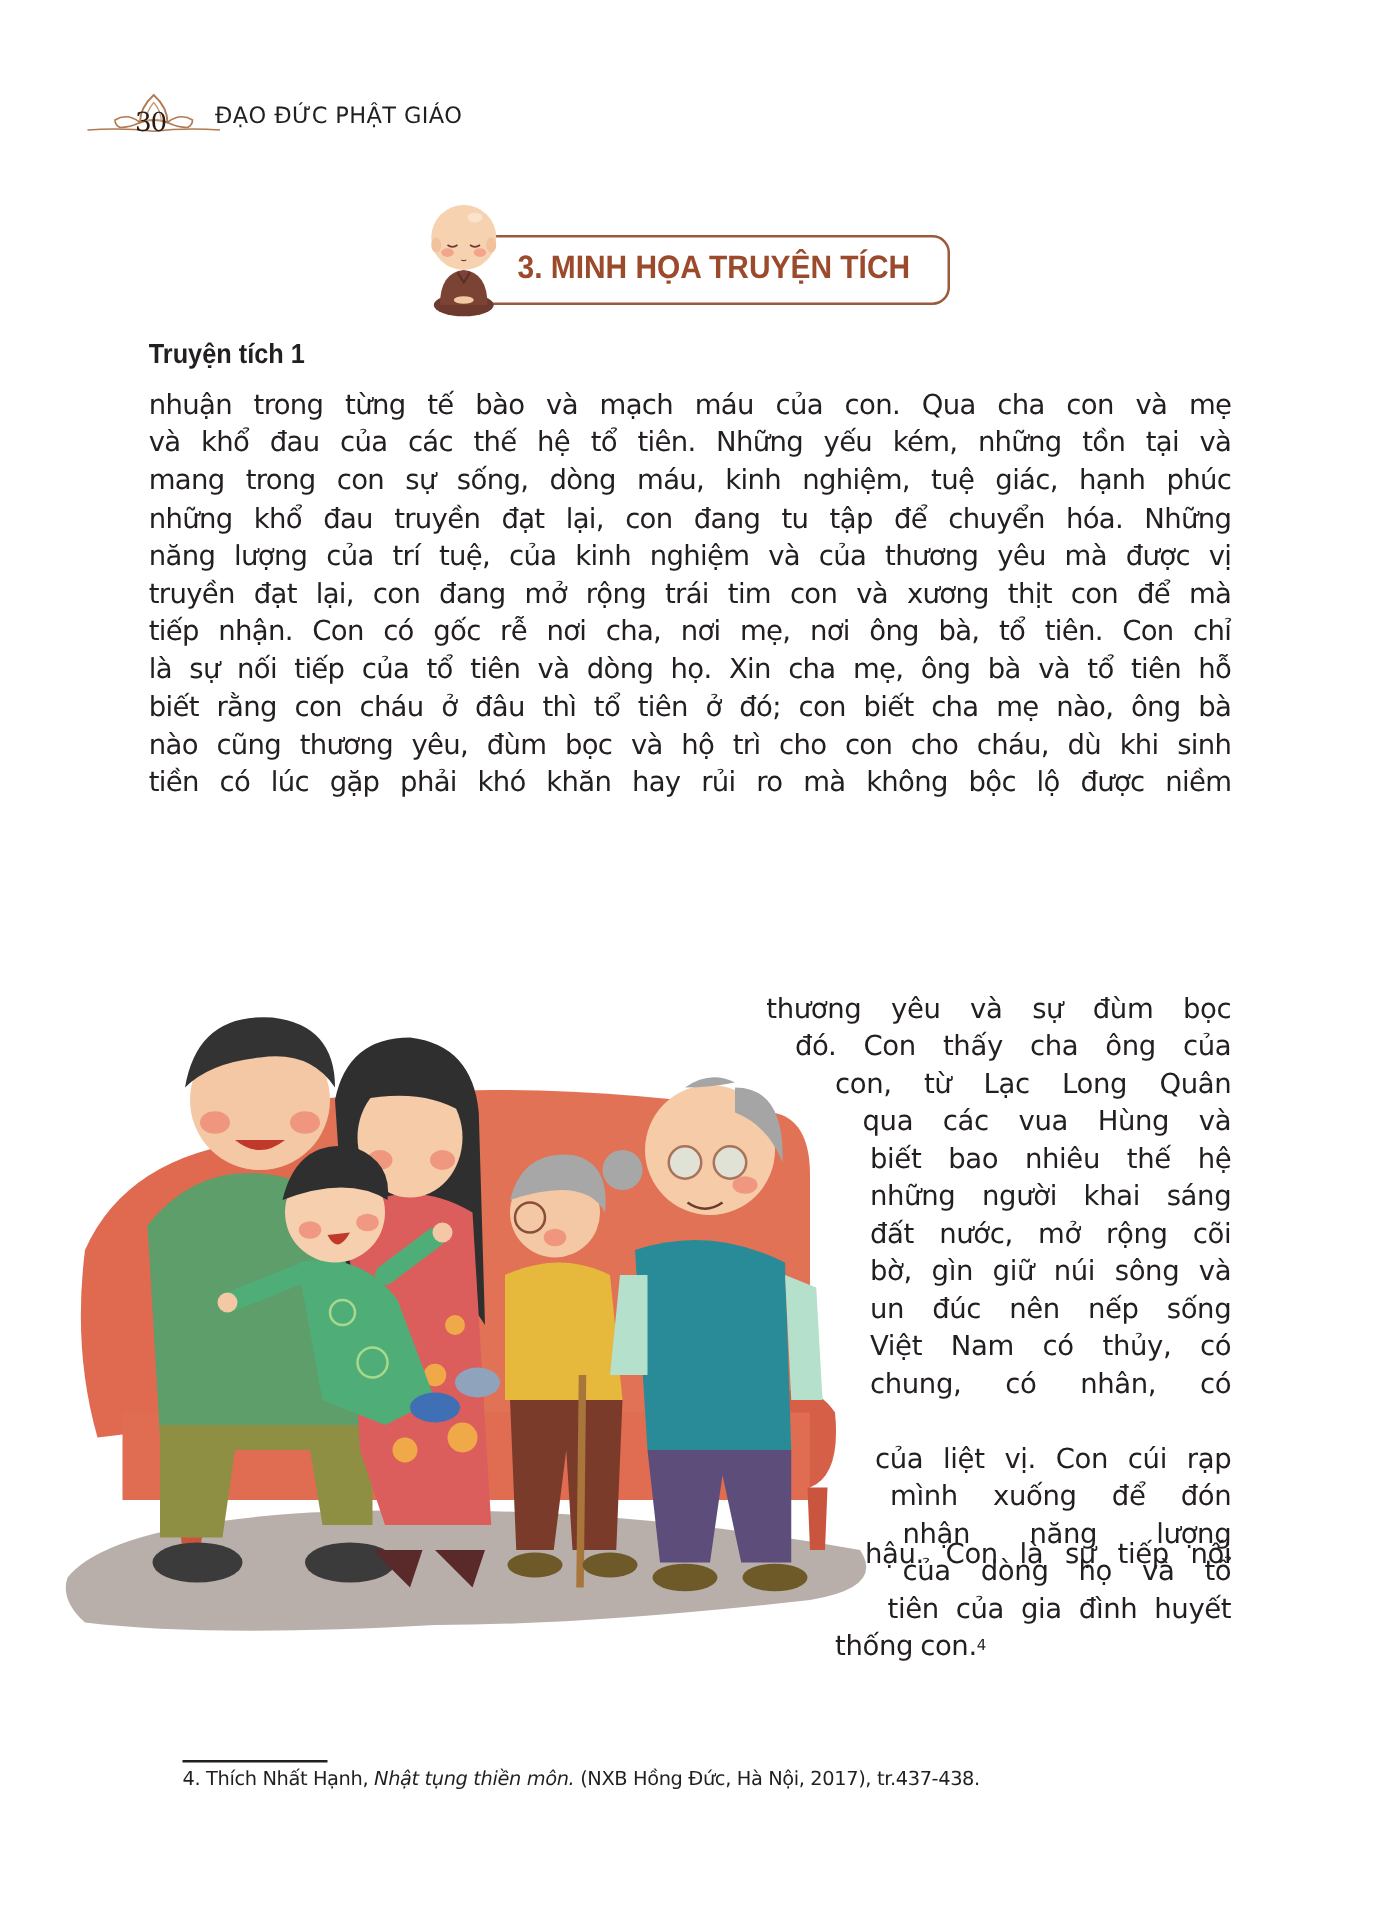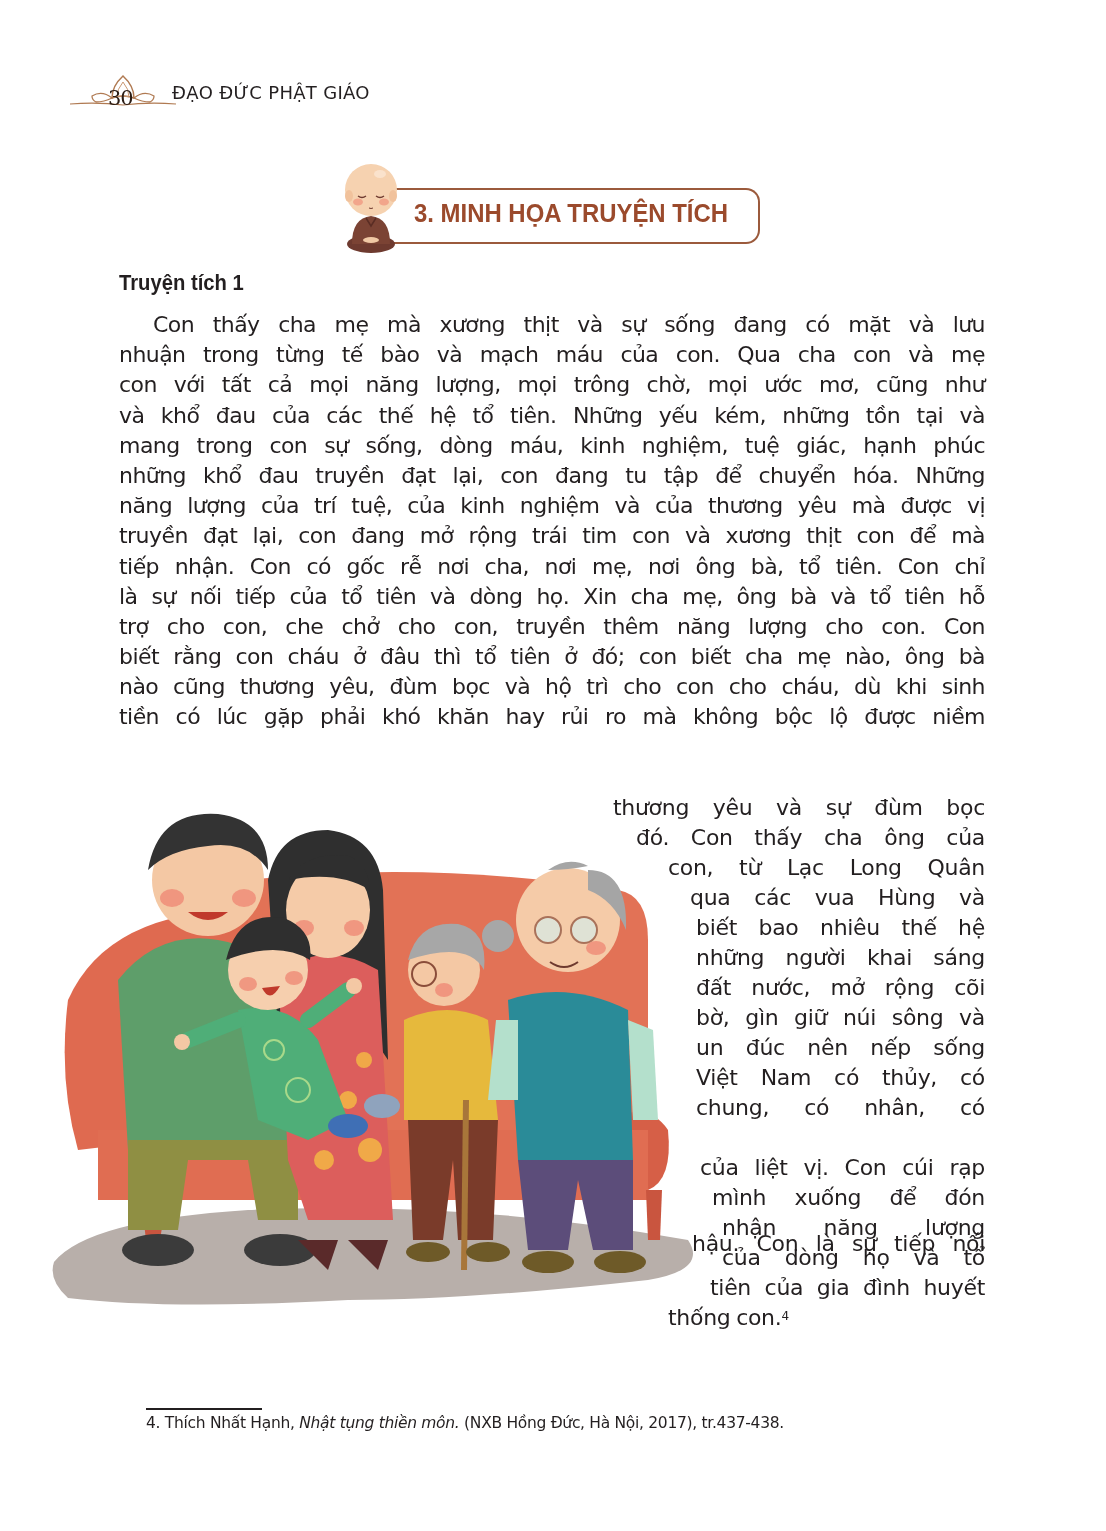--- a/index.html
+++ b/index.html
@@ -69,31 +69,28 @@
     <path d="M38 40 Q42 43 46 40" stroke="#6e3a2f" stroke-width="1.3" fill="none"></path>
     <path d="M31 52 Q33 53 35 52" stroke="#6e3a2f" stroke-width="1" fill="none"></path>
     <ellipse cx="42" cy="18" rx="6" ry="4" fill="#fbe6d3" opacity="0.8"></ellipse>
   </svg>
   <span class="banner-title">3. MINH HỌA TRUYỆN TÍCH</span>
 </div>
 
 <div class="story-heading">Truyện tích 1</div>
 
 <div class="body-text">
-  <span class="line first">Con thấy cha mẹ mà xương thịt và sự sống đang có mặt và lưu</span>
   <span class="line">nhuận trong từng tế bào và mạch máu của con. Qua cha con và mẹ</span>
-  <span class="line">con với tất cả mọi năng lượng, mọi trông chờ, mọi ước mơ, cũng như</span>
   <span class="line">và khổ đau của các thế hệ tổ tiên. Những yếu kém, những tồn tại và</span>
   <span class="line">mang trong con sự sống, dòng máu, kinh nghiệm, tuệ giác, hạnh phúc</span>
   <span class="line">những khổ đau truyền đạt lại, con đang tu tập để chuyển hóa. Những</span>
   <span class="line">năng lượng của trí tuệ, của kinh nghiệm và của thương yêu mà được vị</span>
   <span class="line">truyền đạt lại, con đang mở rộng trái tim con và xương thịt con để mà</span>
   <span class="line">tiếp nhận. Con có gốc rễ nơi cha, nơi mẹ, nơi ông bà, tổ tiên. Con chỉ</span>
   <span class="line">là sự nối tiếp của tổ tiên và dòng họ. Xin cha mẹ, ông bà và tổ tiên hỗ</span>
-  <span class="line">trợ cho con, che chở cho con, truyền thêm năng lượng cho con. Con</span>
   <span class="line">biết rằng con cháu ở đâu thì tổ tiên ở đó; con biết cha mẹ nào, ông bà</span>
   <span class="line">nào cũng thương yêu, đùm bọc và hộ trì cho con cho cháu, dù khi sinh</span>
   <span class="line">tiền có lúc gặp phải khó khăn hay rủi ro mà không bộc lộ được niềm</span>
 </div>
 
 <svg class="illustration" viewBox="0 0 660 520">
 
   <path d="M6 462 Q40 420 200 410 Q420 400 640 440 Q660 470 600 480 Q420 500 300 500 Q120 510 20 498 Q0 480 6 462 Z" fill="#b8afaa"></path>
 
   <path d="M20 200 Q60 110 200 110 L200 330 L30 350 Q10 280 20 200 Z" fill="#df6a50"></path>

